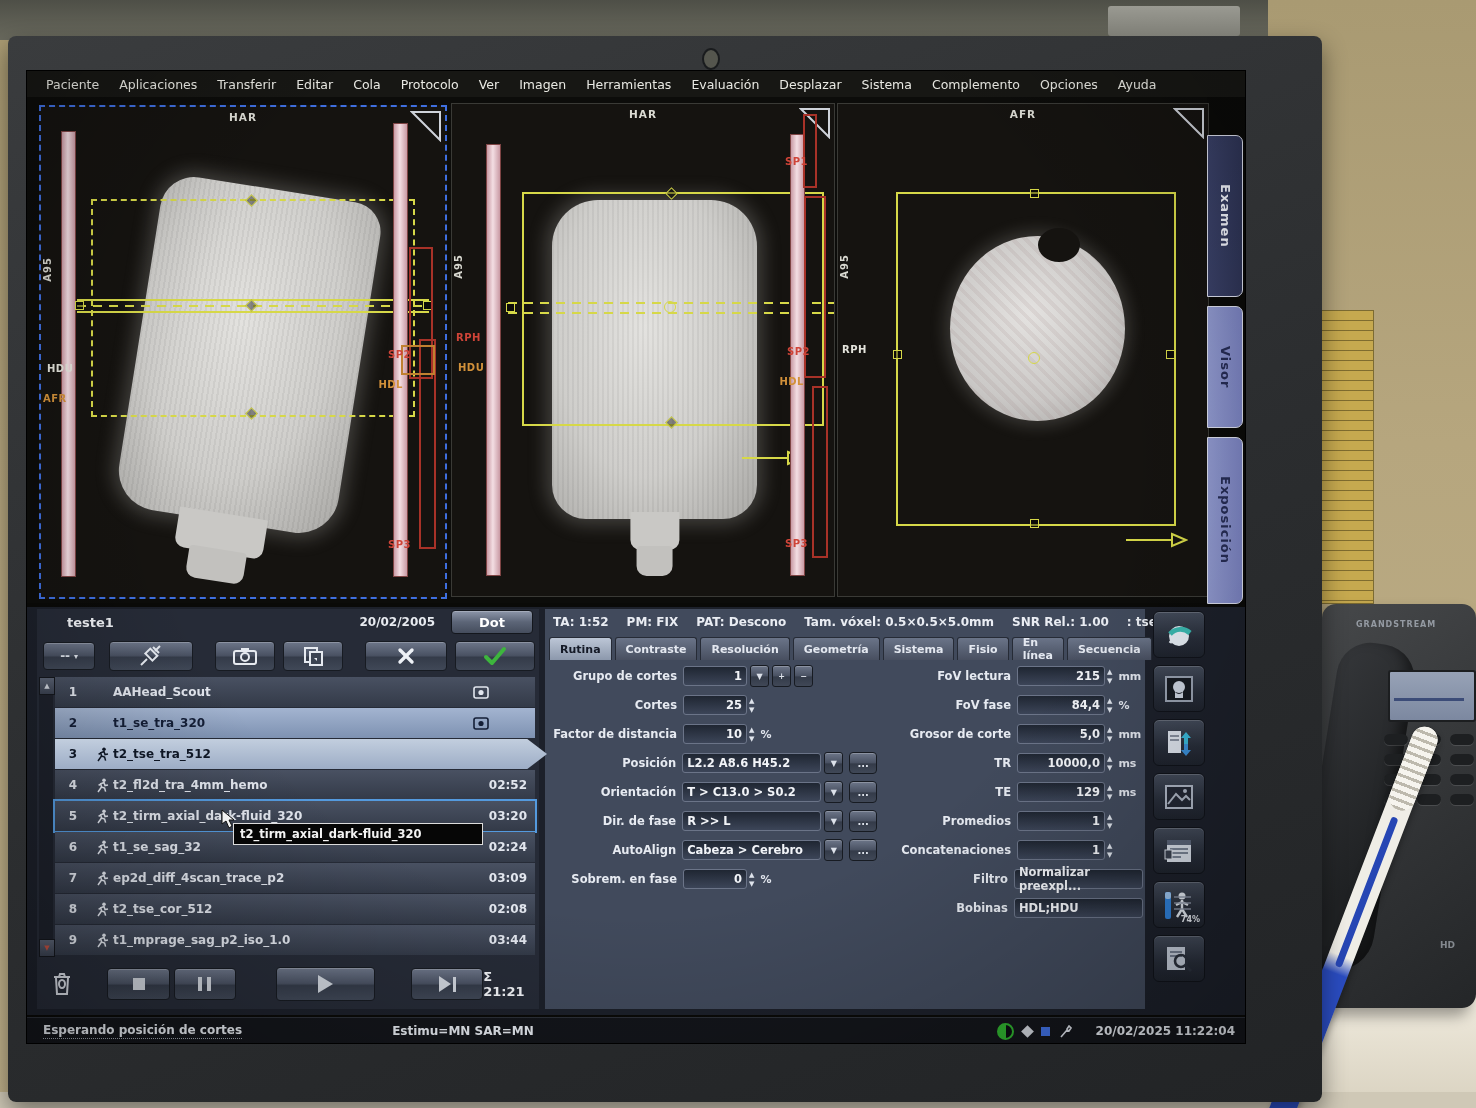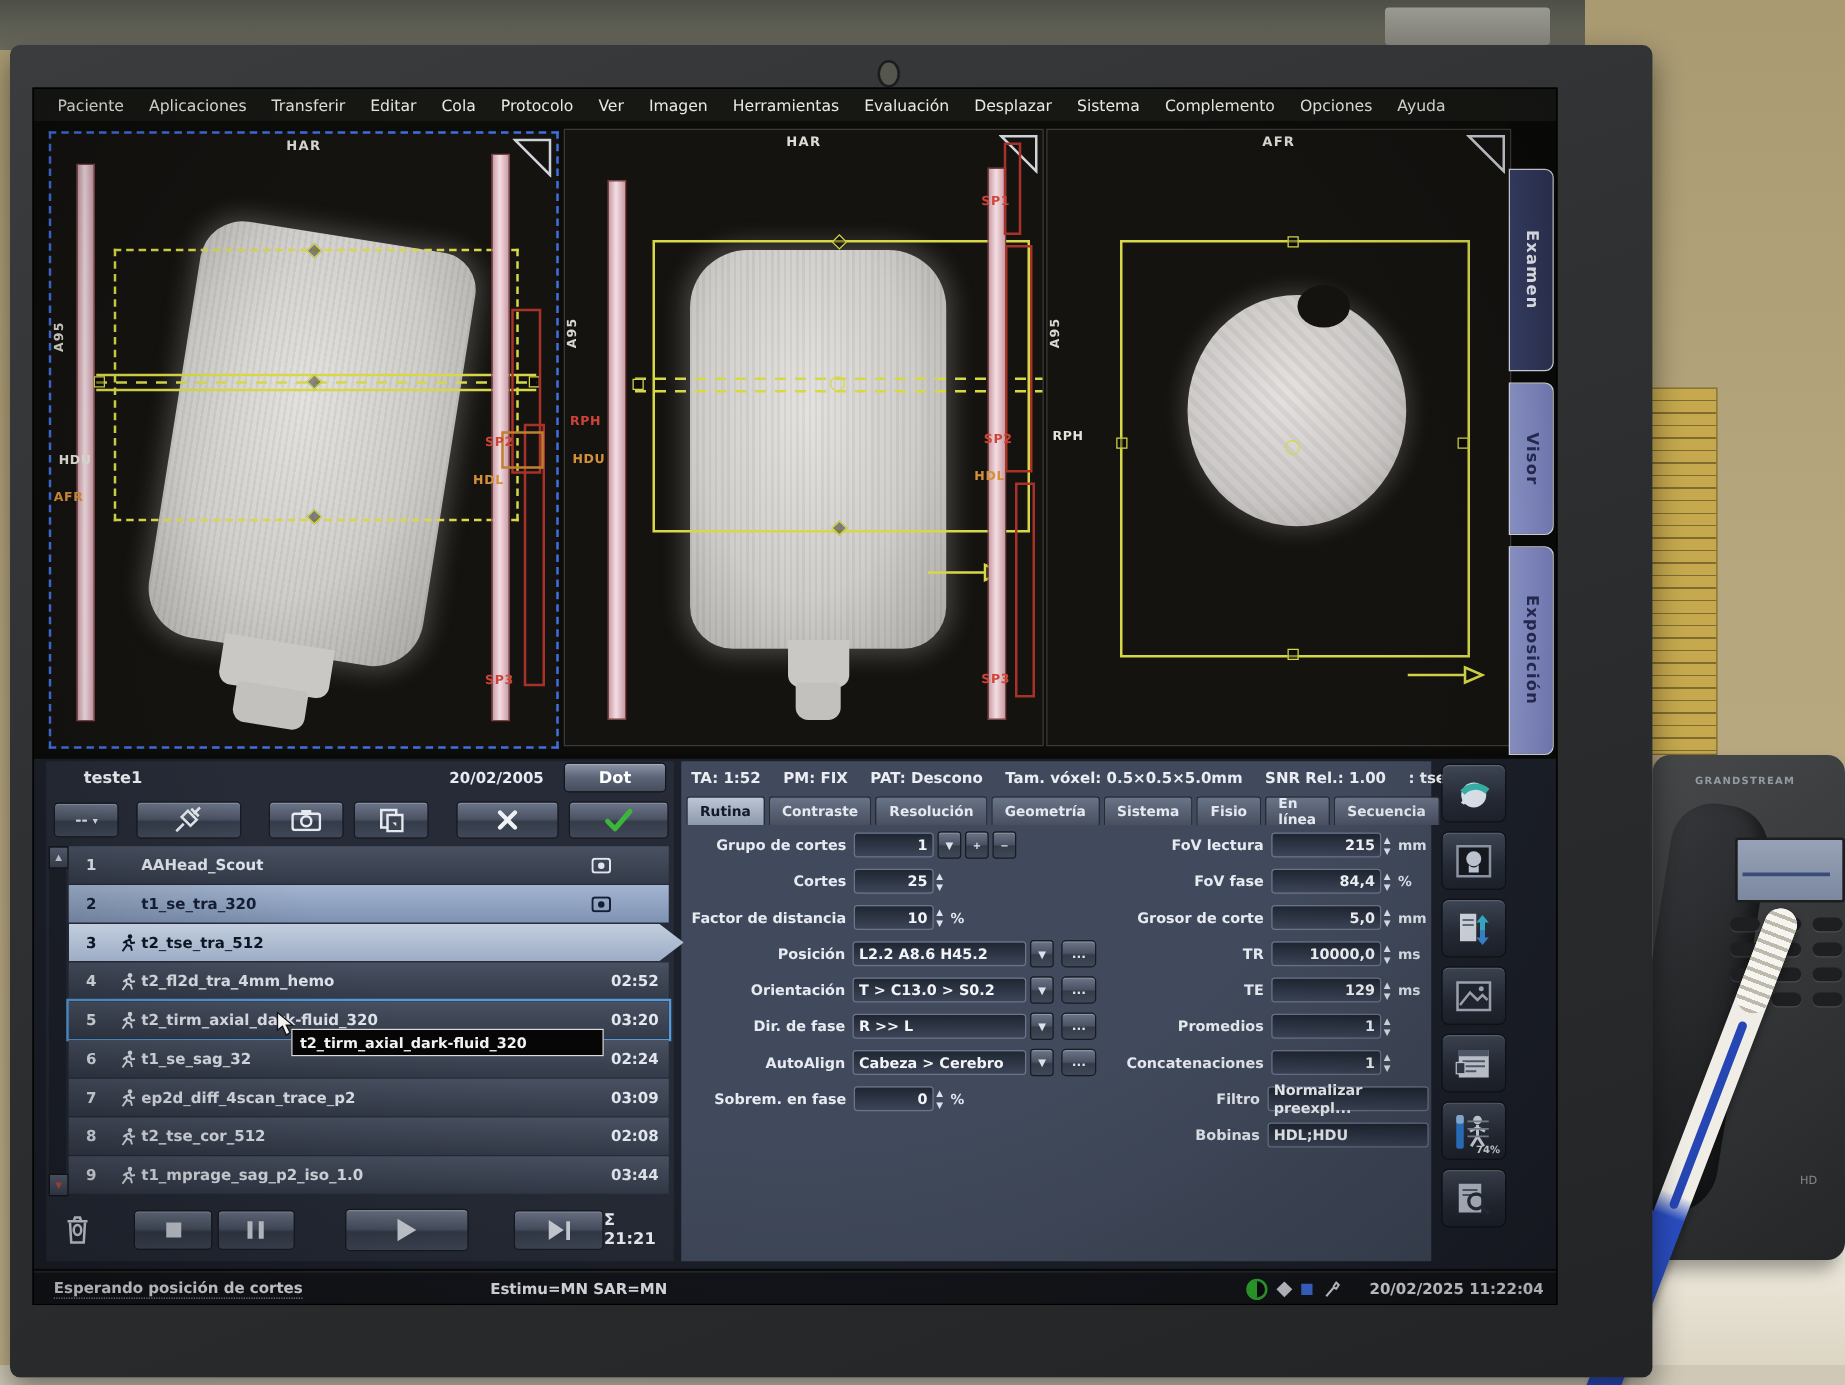--- a/index.html
+++ b/index.html
@@ -14,21 +14,21 @@
      background-image:repeating-linear-gradient(180deg,transparent 0 9px,rgba(70,58,20,.55) 9px 10px),
        linear-gradient(90deg,transparent 0 20px,rgba(70,58,20,.5) 20px 21px,transparent 21px);}
   
   #phone{position:absolute;left:1322px;top:604px;width:154px;height:404px;background:linear-gradient(145deg,#46484a,#303234 60%,#242628);border-radius:14px;box-shadow:-6px 8px 14px rgba(0,0,0,.35);}
   #phone-brand{position:absolute;left:34px;top:16px;font-size:8px;font-weight:bold;letter-spacing:1px;color:#949aa2;}
   #phone-handset{position:absolute;left:-6px;top:38px;width:78px;height:330px;background:linear-gradient(120deg,#35373a,#202224 70%);border-radius:40px 40px 46px 46px;transform:rotate(9deg);box-shadow:inset -8px -6px 14px rgba(0,0,0,.5);}
   #phone-screen{position:absolute;left:66px;top:66px;width:84px;height:48px;background:linear-gradient(180deg,#97a2b6,#7c88a0);border:2px solid #1c1e20;border-radius:3px;}
   #phone-screen i{position:absolute;left:4px;top:26px;width:70px;height:3px;background:#3c4c78;}
   #phone-keys{position:absolute;left:62px;top:130px;width:92px;display:flex;flex-wrap:wrap;gap:9px;}
   .pkey{width:24px;height:11px;background:#1d1f21;border-radius:6px;box-shadow:0 1px 0 rgba(255,255,255,.12);}
-  #phone-hd{position:absolute;left:86px;top:336px;font-size:9px;color:#84898f;font-weight:normal;padding-left:32px;}
+  #phone-hd{position:absolute;left:86px;top:336px;font-size:9px;color:#84898f;font-weight:bold;padding-left:32px;}
   
   #pen{position:absolute;left:1332px;top:712px;width:26px;height:470px;transform:rotate(21deg);transform-origin:50% 50%;
     background:linear-gradient(180deg,#efede6 0%,#efede6 52%,#2a4cc0 56%,#2a4cc0 100%);border-radius:13px;box-shadow:2px 2px 6px rgba(0,0,0,.3);}
   #pen .spring{position:absolute;left:0;top:0;width:100%;height:88px;border-radius:13px;
     background:repeating-linear-gradient(180deg,#f6f4ee 0 5px,#bdb9ad 5px 8px);}
   #pen .clip{position:absolute;left:10px;top:96px;width:7px;height:160px;background:#2646b4;border-radius:4px;}
   
   #monitor{position:absolute;left:8px;top:36px;width:1314px;height:1066px;background:linear-gradient(160deg,#3a3c3e,#2b2d2f 55%,#222426);border-radius:8px;box-shadow:0 10px 24px rgba(0,0,0,.45);}
   #camera-hole{position:absolute;left:694px;top:12px;width:14px;height:18px;border:2px solid #1a1c1e;border-radius:50%;background:#55564e;}
   #sticker{position:absolute;left:1100px;top:-30px;width:132px;height:30px;background:linear-gradient(180deg,#9a9a92,#7e7e76);border-radius:3px;}

